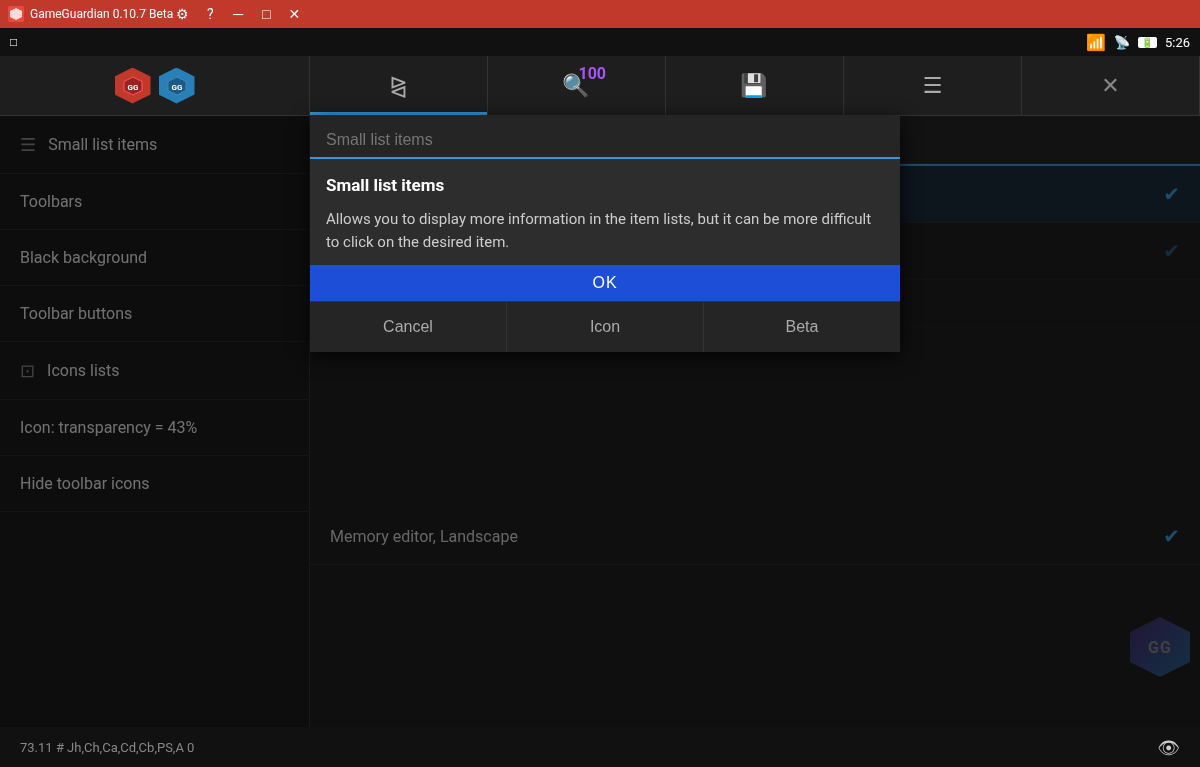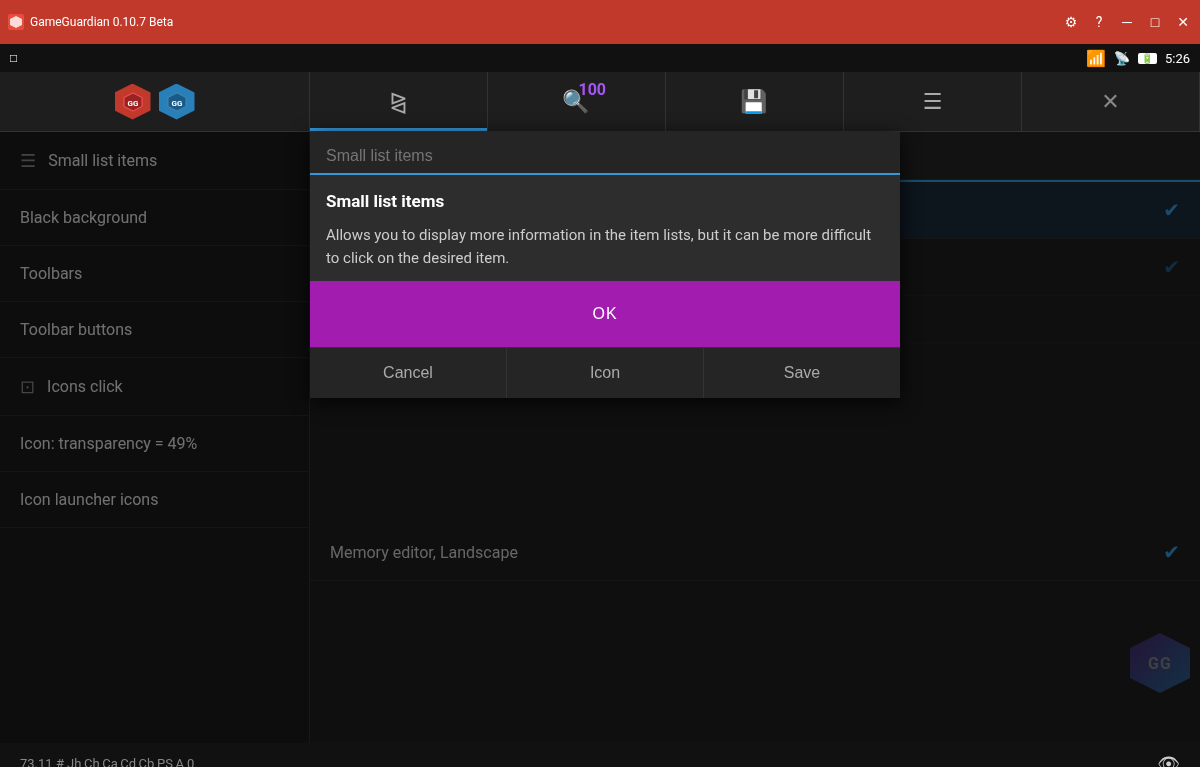--- a/index.html
+++ b/index.html
@@ -6,25 +6,25 @@
     body {
       width: 1200px;
       height: 767px;
       overflow: hidden;
       font-family: 'Roboto', Arial, sans-serif;
       background: #1a1a1a;
     }
 
     
     .title-bar {
-      height: 44px;
+      height: 28px;
       background: #c0392b;
       display: flex;
       align-items: center;
-      justify-content: space-between;
+      justify-content: flex-start;
       padding: 0 8px;
     }
     .title-bar-left {
       display: flex;
       align-items: center;
       gap: 6px;
       color: white;
       font-size: 12px;
     }
     .title-bar-icon {
@@ -315,22 +315,22 @@
       margin-bottom: 8px;
     }
     .dialog-content-body {
       color: #ccc;
       font-size: 15px;
       line-height: 1.5;
       margin-top: 13px;
     }
     .dialog-ok-btn {
       width: 100%;
-      padding: 24px;
-      background: #a21caf;
+      padding: 9px;
+      background: #1d4ed8;
       border: none;
       color: #fff;
       font-size: 16px;
       cursor: pointer;
       text-align: center;
       letter-spacing: 1px;
     }
     .dialog-footer {
       display: flex;
       border-top: 1px solid #333;
@@ -425,37 +425,37 @@
 </div>
 
 <div class="content-area">
 
   <div class="sidebar">
     <div class="sidebar-item">
       <span class="item-icon">☰</span>
       <span>Small list items</span>
     </div>
     <div class="sidebar-item">
+      <span>Toolbars</span>
+    </div>
+    <div class="sidebar-item">
       <span>Black background</span>
     </div>
     <div class="sidebar-item">
-      <span>Toolbars</span>
-    </div>
-    <div class="sidebar-item">
       <span>Toolbar buttons</span>
     </div>
     <div class="sidebar-item">
       <span class="item-icon">⊡</span>
-      <span>Icons click</span>
-    </div>
-    <div class="sidebar-item">
-      <span>Icon: transparency = 49%</span>
-    </div>
-    <div class="sidebar-item">
-      <span>Icon launcher icons</span>
+      <span>Icons lists</span>
+    </div>
+    <div class="sidebar-item">
+      <span>Icon: transparency = 43%</span>
+    </div>
+    <div class="sidebar-item">
+      <span>Hide toolbar icons</span>
     </div>
   </div>
 
   <div class="right-panel">
     <div class="panel-header">
       <input type="text" readonly="" placeholder="Small list items" style="">
     </div>
     <div class="panel-list-item highlighted">
       <span>Search, Portrait</span>
       <span class="check-blue">✔</span>
@@ -495,21 +495,21 @@
       <div class="dialog-content-body">Allows you to display more information in the item lists, but it can be more difficult to click on the desired item.</div>
     </div>
 
     
     <button class="dialog-ok-btn">OK</button>
 
     
     <div class="dialog-footer">
       <button class="dialog-footer-btn">Cancel</button>
       <button class="dialog-footer-btn">Icon</button>
-      <button class="dialog-footer-btn">Save</button>
+      <button class="dialog-footer-btn">Beta</button>
     </div>
   </div>
 
 </div>
 
 <div class="bottom-bar">
   <span>73.11 # Jh,Ch,Ca,Cd,Cb,PS,A 0</span>
   <span class="bottom-bar-right">👁</span>
 </div>
 

